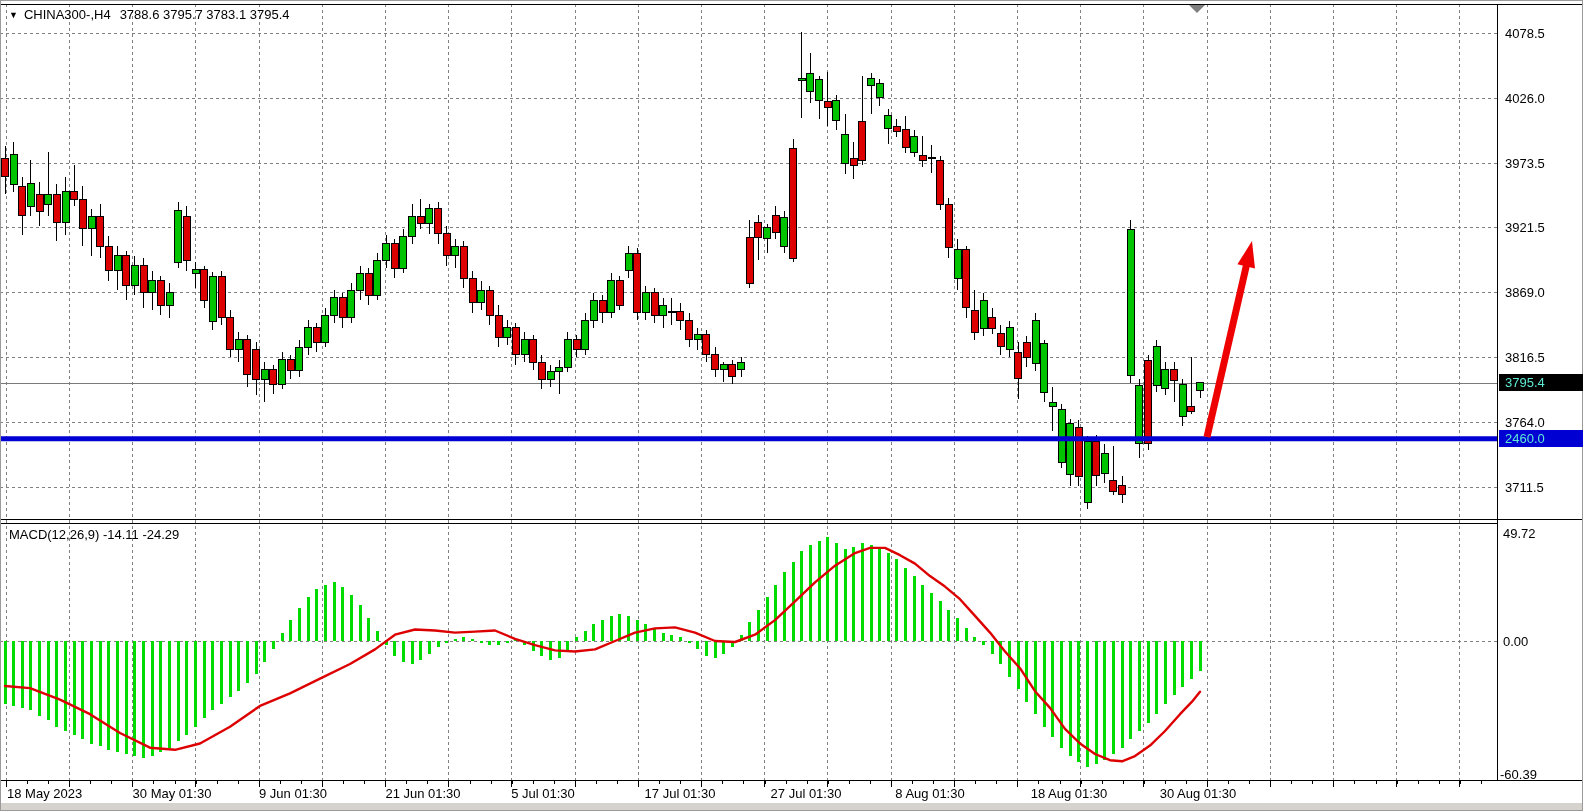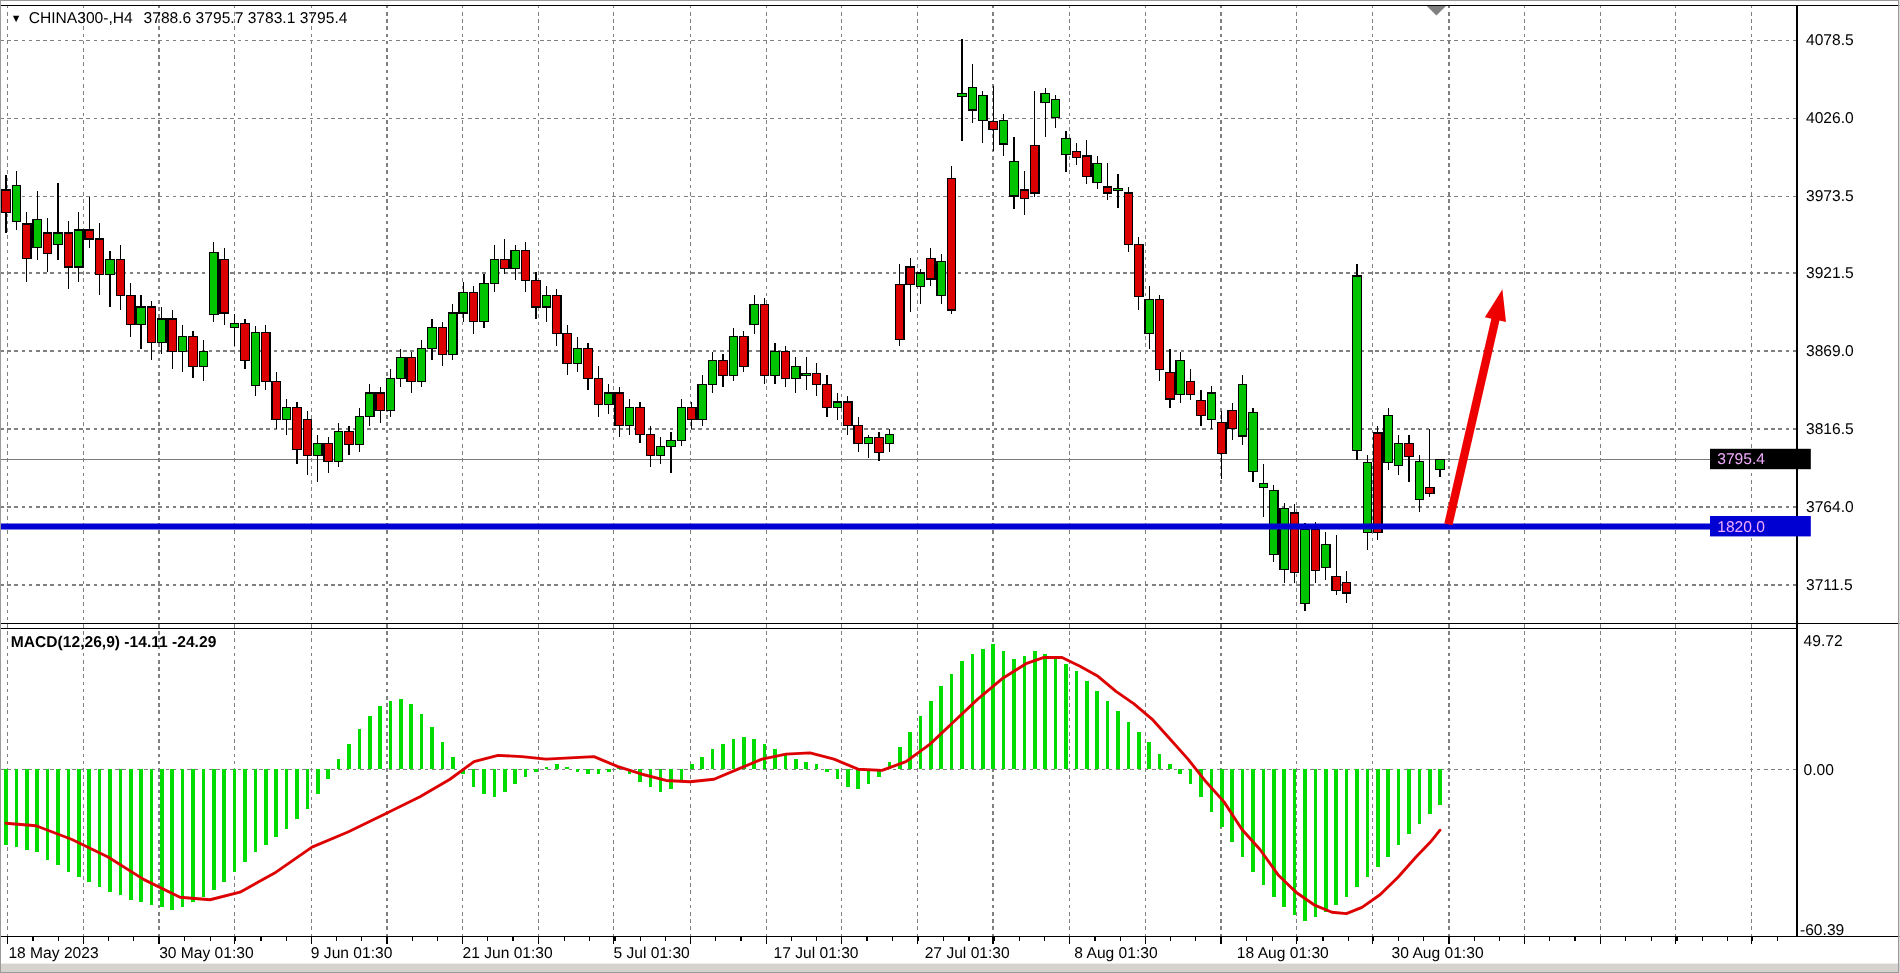--- a/index.html
+++ b/index.html
@@ -2,23 +2,23 @@
 <html><head>
 <meta charset="utf-8">
 <style>
   html,body{margin:0;padding:0;background:#fff;}
   .stage{position:relative;width:1583px;height:811px;background:#fff;overflow:hidden;
          font-family:"Liberation Sans","DejaVu Sans",sans-serif;}
   svg{position:absolute;left:0;top:0;}
   .chart-title{position:absolute;left:9px;top:7px;font-size:13px;color:#000000;white-space:nowrap;}
   .chart-title .tri{font-size:9px;margin-right:6px;vertical-align:1px;}
   .chart-title .ohlc{margin-left:9px;}
-  .macd-title{position:absolute;left:9px;top:527px;font-size:13px;color:#000;white-space:nowrap;font-weight:bold;}
-  .tag{position:absolute;left:1425px;width:84px;height:17px;line-height:17px;
-       font-size:13px;color:#f0abfc;padding-left:6px;box-sizing:border-box;white-space:nowrap;}
+  .macd-title{position:absolute;left:9px;top:527px;font-size:13px;color:#000;white-space:nowrap;}
+  .tag{position:absolute;left:1499px;width:84px;height:17px;line-height:17px;
+       font-size:13px;color:#5eead4;padding-left:6px;box-sizing:border-box;white-space:nowrap;}
   #tag-current{top:374px;background:#000000;}
   #tag-level{top:430px;background:#0000d2;}
 </style>
 </head>
 <body>
 
 <div class="stage">
   <svg id="plot" width="1583" height="811" viewBox="0 0 1583 811">
       <rect x="0" y="0" width="1583" height="811" fill="#ffffff"></rect>
       <rect x="0" y="803" width="1583" height="8" fill="#d6d3ce"></rect>
@@ -619,14 +619,14 @@
       <polygon points="1189,5 1205,5 1197,13" fill="#808080"></polygon>
     </svg>
 
   <div class="chart-title">
     <span class="tri">▼</span><span>CHINA300-,H4</span><span class="ohlc">3788.6 3795.7 3783.1 3795.4</span>
   </div>
 
   <div class="macd-title">MACD(12,26,9) -14.11 -24.29</div>
 
   <div class="tag" id="tag-current">3795.4</div>
-  <div class="tag" id="tag-level">1820.0</div>
+  <div class="tag" id="tag-level">2460.0</div>
 </div>
 
 </body></html>

